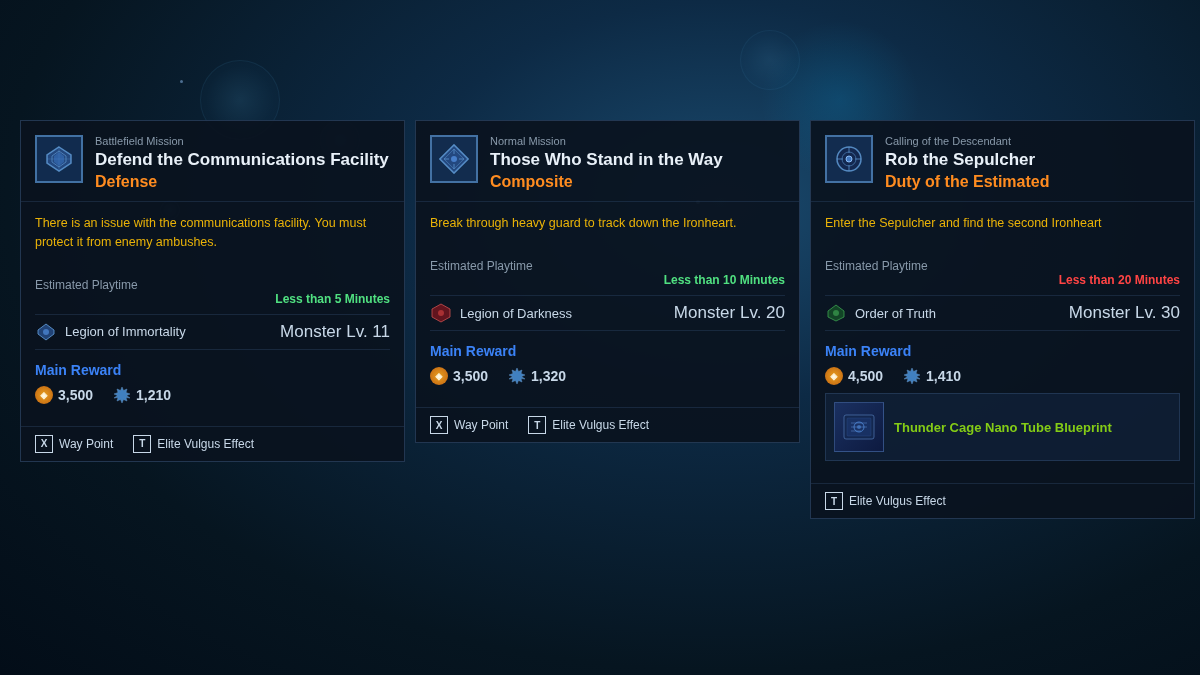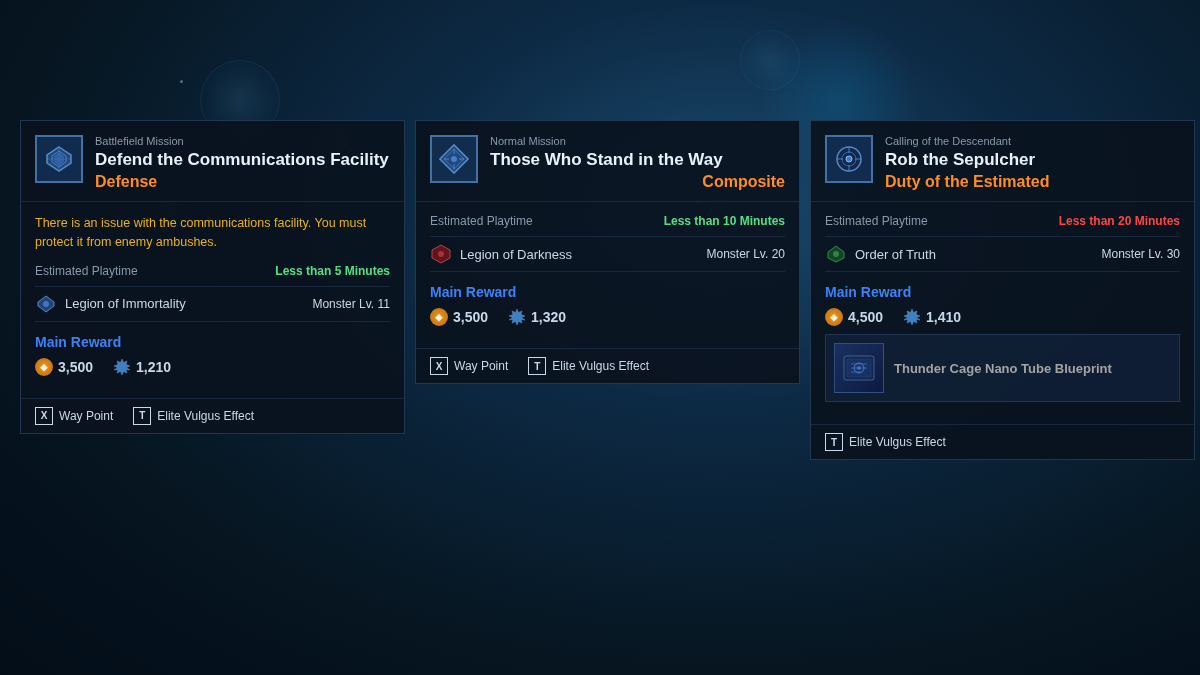--- a/index.html
+++ b/index.html
@@ -106,21 +106,21 @@
       line-height: 1.2;
       margin-bottom: 3px;
     }
 
     .mission-tag {
       font-size: 16px;
       font-weight: 600;
     }
 
     .tag-defense { color: #ff8c20; }
-    .tag-composite { color: #ff8c20; text-align: right; }
+    .tag-composite { color: #ff8c20; }
     .tag-duty { color: #ff8c20; }
 
     .card-body {
       padding: 12px 14px;
     }
 
     .mission-desc {
       font-size: 12.5px;
       color: #eab308;
       line-height: 1.5;
@@ -135,20 +135,21 @@
     }
 
     .info-label {
       color: #8899aa;
       font-size: 12px;
     }
 
     .playtime-value {
       font-size: 12px;
       font-weight: 600;
+      margin-top: 28px;
     }
 
     .playtime-green { color: #50e080; }
     .playtime-red { color: #ff4444; }
 
     .faction-row {
       display: flex;
       justify-content: space-between;
       align-items: center;
       margin-bottom: 12px;
@@ -172,21 +173,21 @@
       justify-content: center;
       font-size: 14px;
     }
 
     .faction-name {
       font-size: 13px;
       color: #c8d8e8;
     }
 
     .monster-level {
-      font-size: 12px;
+      font-size: 17px;
       color: #c8d8e8;
     }
 
     .reward-section {
       margin-bottom: 10px;
     }
 
     .reward-title {
       font-size: 14px;
       font-weight: 700;
@@ -237,21 +238,21 @@
       background: linear-gradient(135deg, #1a3060 0%, #0d1a40 100%);
       border: 1px solid rgba(80,120,180,0.5);
       display: flex;
       align-items: center;
       justify-content: center;
       flex-shrink: 0;
     }
 
     .blueprint-name {
       font-size: 13px;
-      color: #a3a3a3;
+      color: #84cc16;
       font-weight: 600;
     }
 
     .card-footer {
       display: flex;
       align-items: center;
       gap: 0;
       border-top: 1px solid rgba(60, 90, 130, 0.3);
       padding: 8px 14px;
     }
@@ -385,20 +386,21 @@
           <line x1="20" y1="15" x2="25" y2="15" stroke="rgba(100,160,220,0.7)" stroke-width="1"></line>
         </svg>
       </div>
       <div class="card-title-area">
         <div class="mission-type">Normal Mission</div>
         <div class="mission-name">Those Who Stand in the Way</div>
         <div class="mission-tag tag-composite">Composite</div>
       </div>
     </div>
     <div class="card-body">
+      <div class="mission-desc">Break through heavy guard to track down the Ironheart.</div>
       <div class="info-row">
         <span class="info-label">Estimated Playtime</span>
         <span class="playtime-value playtime-green">Less than 10 Minutes</span>
       </div>
       <div class="faction-row">
         <div class="faction-info">
           <div class="faction-icon">
             <svg width="20" height="20" viewBox="0 0 20 20">
               <polygon points="10,1 19,6 19,14 10,19 1,14 1,6" fill="rgba(120,20,30,0.8)" stroke="rgba(200,80,80,0.8)" stroke-width="1"></polygon>
               <circle cx="10" cy="10" r="3" fill="rgba(200,60,60,0.7)"></circle>
@@ -450,20 +452,21 @@
           <line x1="21" y1="15" x2="27" y2="15" stroke="rgba(100,160,220,0.7)" stroke-width="1"></line>
         </svg>
       </div>
       <div class="card-title-area">
         <div class="mission-type">Calling of the Descendant</div>
         <div class="mission-name">Rob the Sepulcher</div>
         <div class="mission-tag tag-duty">Duty of the Estimated</div>
       </div>
     </div>
     <div class="card-body">
+      <div class="mission-desc">Enter the Sepulcher and find the second Ironheart</div>
       <div class="info-row">
         <span class="info-label">Estimated Playtime</span>
         <span class="playtime-value playtime-red">Less than 20 Minutes</span>
       </div>
       <div class="faction-row">
         <div class="faction-info">
           <div class="faction-icon">
             <svg width="20" height="20" viewBox="0 0 20 20">
               <polygon points="10,2 18,8 18,14 10,18 2,14 2,8" fill="rgba(20,80,40,0.8)" stroke="rgba(60,160,80,0.8)" stroke-width="1"></polygon>
               <circle cx="10" cy="10" r="3" fill="rgba(60,160,80,0.7)"></circle>

